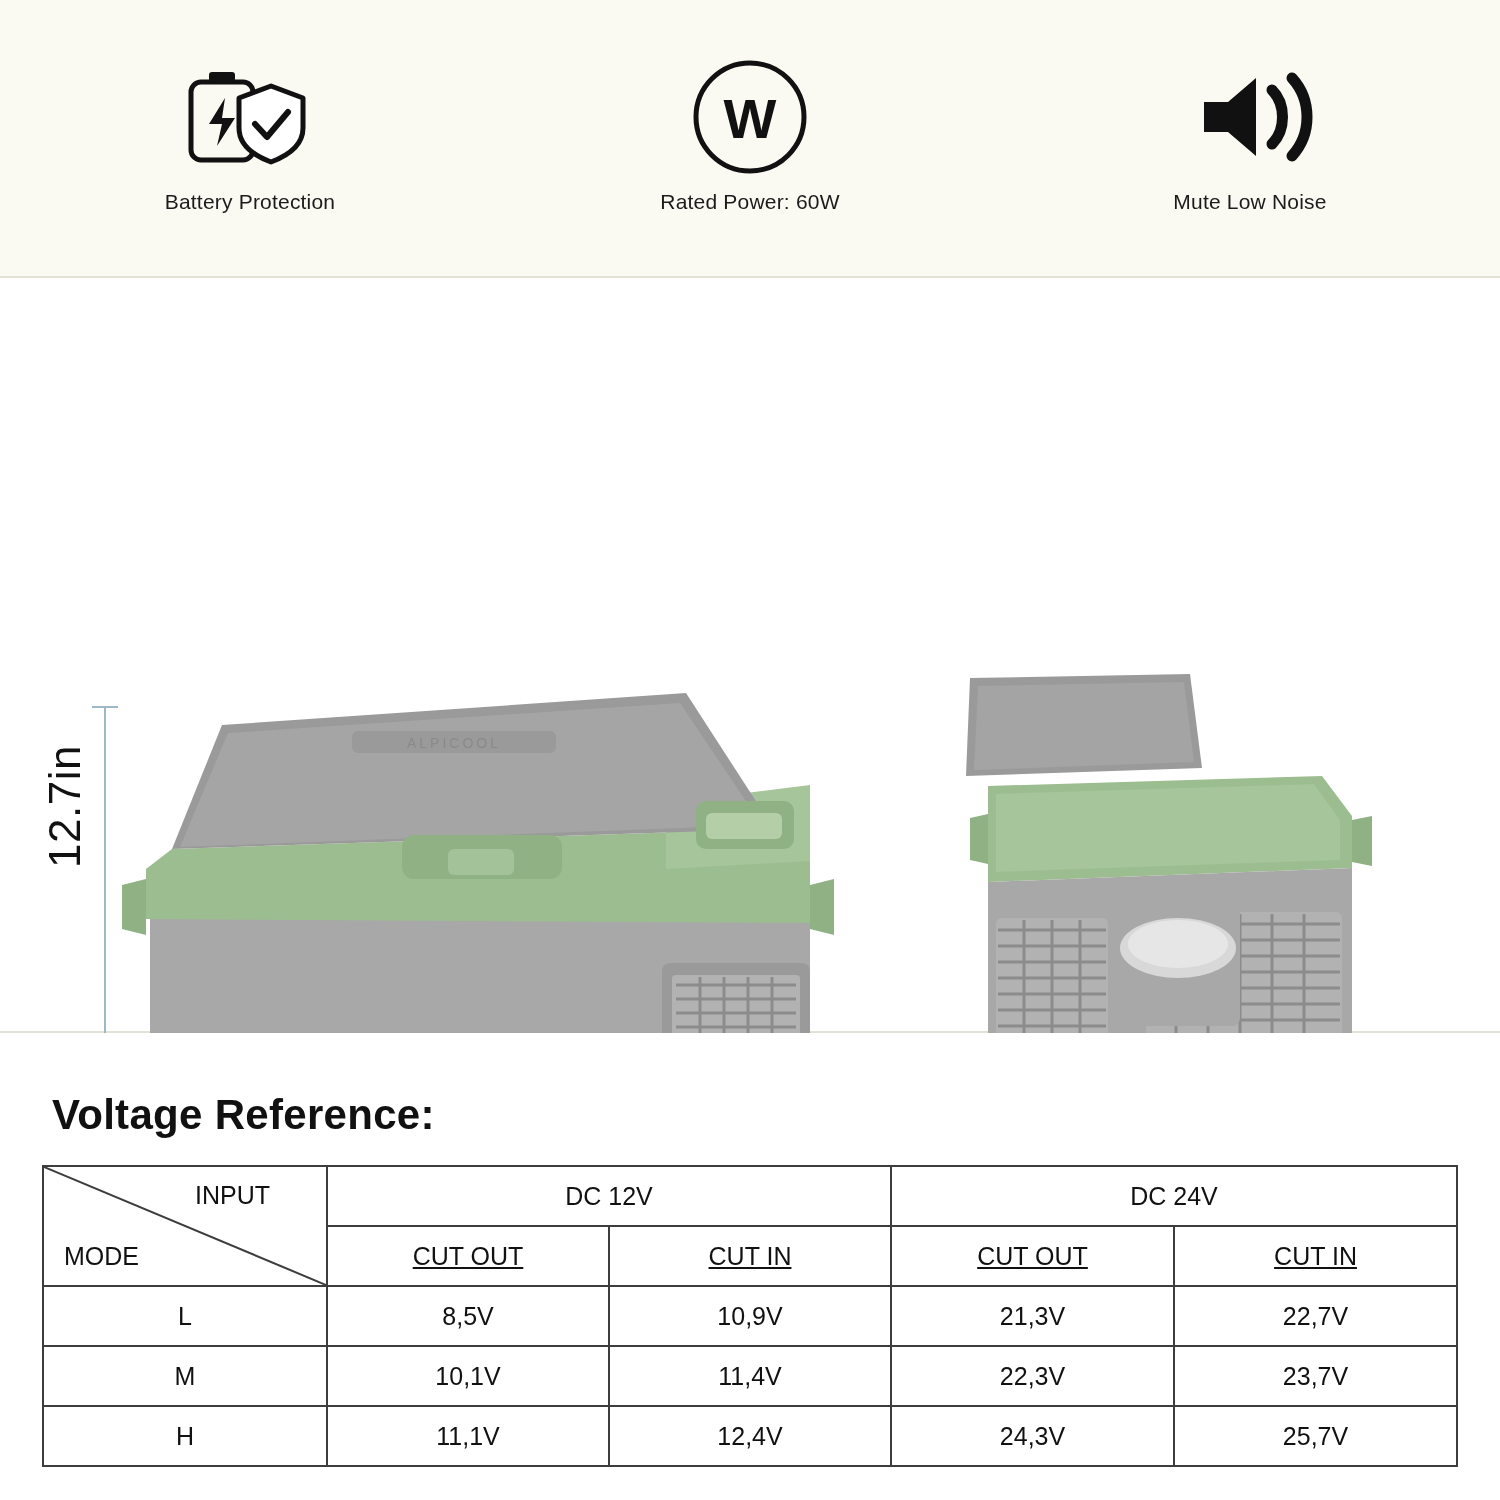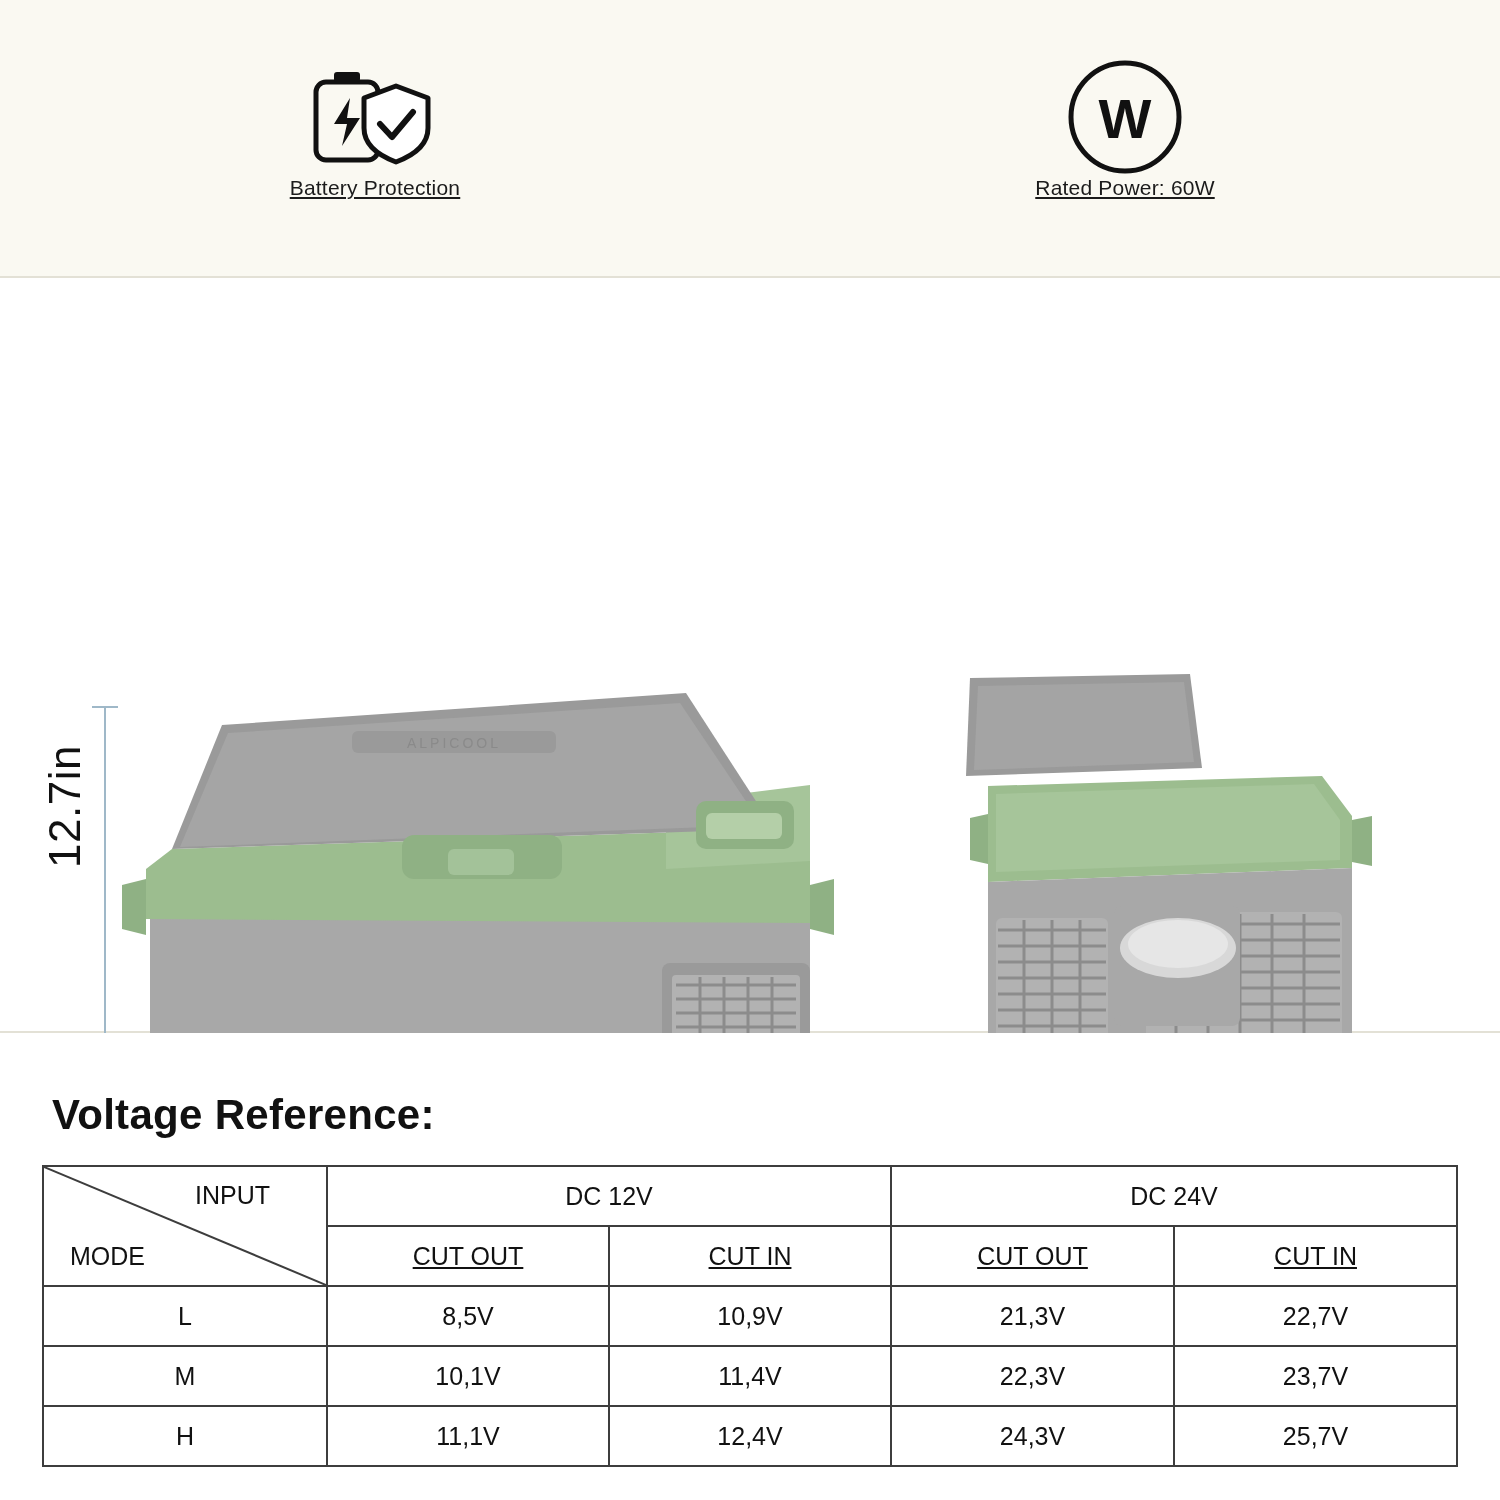--- a/index.html
+++ b/index.html
@@ -33,25 +33,25 @@
     align-items: center;
     padding-top: 58px;
   }
   .feature-icon {
     height: 118px;
     display: flex;
     align-items: center;
     justify-content: center;
   }
   .feature-label {
+    margin-top: 14px;
     font-size: 21px;
     color: #1b1b1b;
     letter-spacing: 0.2px;
     text-align: center;
-    text-decoration: underline;
   }
 
   
   .product-area {
     position: relative;
     width: 1500px;
     height: 755px;
     background: #ffffff;
     border-bottom: 2px solid #e3e1d6;
     box-sizing: border-box;
@@ -137,21 +137,21 @@
     width: 100%; height: 100%;
   }
   .corner-input {
     position: absolute;
     right: 56px;
     top: 14px;
     font-size: 25px;
   }
   .corner-mode {
     position: absolute;
-    left: 26px;
+    left: 20px;
     bottom: 14px;
     font-size: 25px;
   }
   .hdr-big { font-size: 30px; font-weight: bold; }
   .hdr-sub { font-size: 26px; font-weight: bold; text-decoration: underline; }
   .mode-cell { font-weight: bold; font-size: 26px; }
 
   svg { display: block; }
 </style>
 </head>
@@ -175,20 +175,30 @@
   <div class="feature">
     <div class="feature-icon">
       <svg width="130" height="118" viewBox="0 0 130 118">
         <circle cx="65" cy="59" r="54" fill="none" stroke="#111" stroke-width="5"></circle>
         <text x="65" y="80" text-anchor="middle" font-family="Liberation Sans, sans-serif" font-size="56" font-weight="bold" fill="#111">W</text>
       </svg>
     </div>
     <div class="feature-label">Rated Power: 60W</div>
   </div>
 
+  <div class="feature">
+    <div class="feature-icon">
+      <svg width="140" height="110" viewBox="0 0 140 110">
+        <path d="M24 40 L48 40 L76 16 L76 94 L48 70 L24 70 Z" fill="#111"></path>
+        <path d="M92 28 C106 42 106 68 92 82" fill="none" stroke="#111" stroke-width="11" stroke-linecap="round"></path>
+        <path d="M112 16 C132 38 132 72 112 94" fill="none" stroke="#111" stroke-width="11" stroke-linecap="round"></path>
+      </svg>
+    </div>
+    <div class="feature-label">Mute Low Noise</div>
+  </div>
 
 
 </div>
 
 <div class="product-area">
 
   <div class="arrow-line v-arrow"></div>
   <div class="arrow-line v-cap-top"></div>
   <div class="arrow-line v-cap-bot"></div>
   <div class="arrow-line h-arrow"></div>

